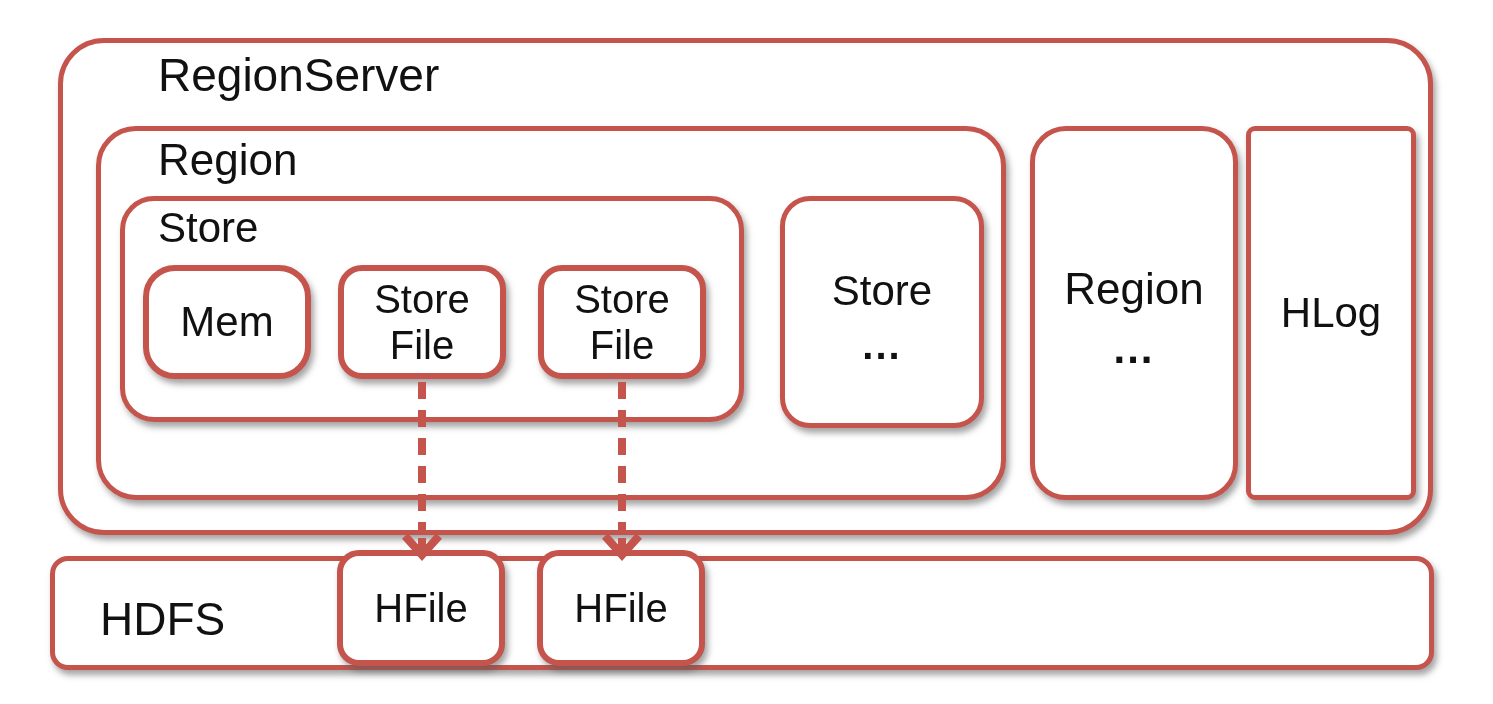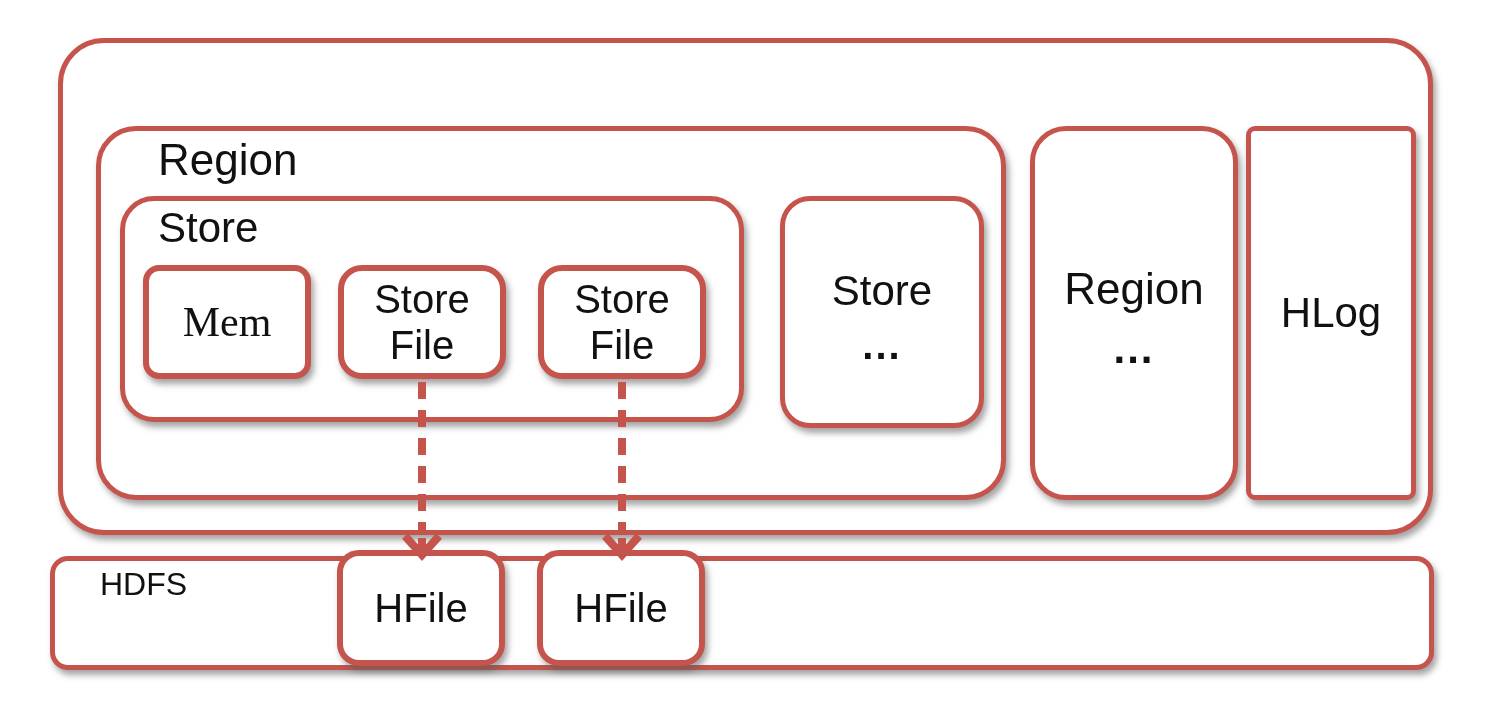--- a/index.html
+++ b/index.html
@@ -44,28 +44,29 @@
     left:0;top:0;
     pointer-events:none;
   }
 </style>
 </head>
 <body>
 
 <div class="canvas">
 
   <div class="box" style="left:58px;top:38px;width:1375px;height:497px;border-radius:46px;"></div>
+  <div class="corner-label" style="left:158px;top:52px;font-size:46px;">RegionServer</div>
 
   <div class="box" style="left:96px;top:126px;width:910px;height:374px;border-radius:40px;"></div>
   <div class="corner-label" style="left:158px;top:138px;font-size:44px;">Region</div>
 
   <div class="box" style="left:120px;top:196px;width:624px;height:226px;border-radius:34px;"></div>
   <div class="corner-label" style="left:158px;top:207px;font-size:42px;">Store</div>
 
-  <div class="box leaf" style="left:143px;top:265px;width:168px;height:114px;border-radius:16px;border-width:6px;font-family:Liberation Serif, serif;">
+  <div class="box leaf" style="left:143px;top:265px;width:168px;height:114px;border-radius:32px;border-width:6px;">
     <span style="font-size:42px;">Mem</span>
   </div>
 
   <div class="box leaf" style="left:338px;top:265px;width:168px;height:114px;border-radius:24px;border-width:6px;">
     <span style="font-size:40px;line-height:1.15;padding:0 6px;">Store File</span>
   </div>
 
   <div class="box leaf" style="left:538px;top:265px;width:168px;height:114px;border-radius:24px;border-width:6px;">
     <span style="font-size:40px;line-height:1.15;padding:0 6px;">Store File</span>
   </div>
@@ -78,21 +79,21 @@
   <div class="box leaf" style="left:1030px;top:126px;width:208px;height:374px;border-radius:36px;gap:22px;">
     <span style="font-size:44px;">Region</span>
     <span class="dots" style="font-size:42px;">...</span>
   </div>
 
   <div class="box leaf" style="left:1246px;top:126px;width:170px;height:374px;border-radius:9px;">
     <span style="font-size:42px;">HLog</span>
   </div>
 
   <div class="box" style="left:50px;top:556px;width:1384px;height:114px;border-radius:18px;"></div>
-  <div class="corner-label" style="left:100px;top:568px;font-size:32px;">HDFS</div>
+  <div class="corner-label" style="left:100px;top:596px;font-size:46px;">HDFS</div>
 
   <div class="box leaf" style="left:337px;top:550px;width:168px;height:116px;border-radius:22px;border-width:6px;">
     <span style="font-size:40px;">HFile</span>
   </div>
 
   <div class="box leaf" style="left:537px;top:550px;width:168px;height:116px;border-radius:22px;border-width:6px;">
     <span style="font-size:40px;">HFile</span>
   </div>
 
   <svg class="arrows" width="1493" height="704" viewBox="0 0 1493 704">

